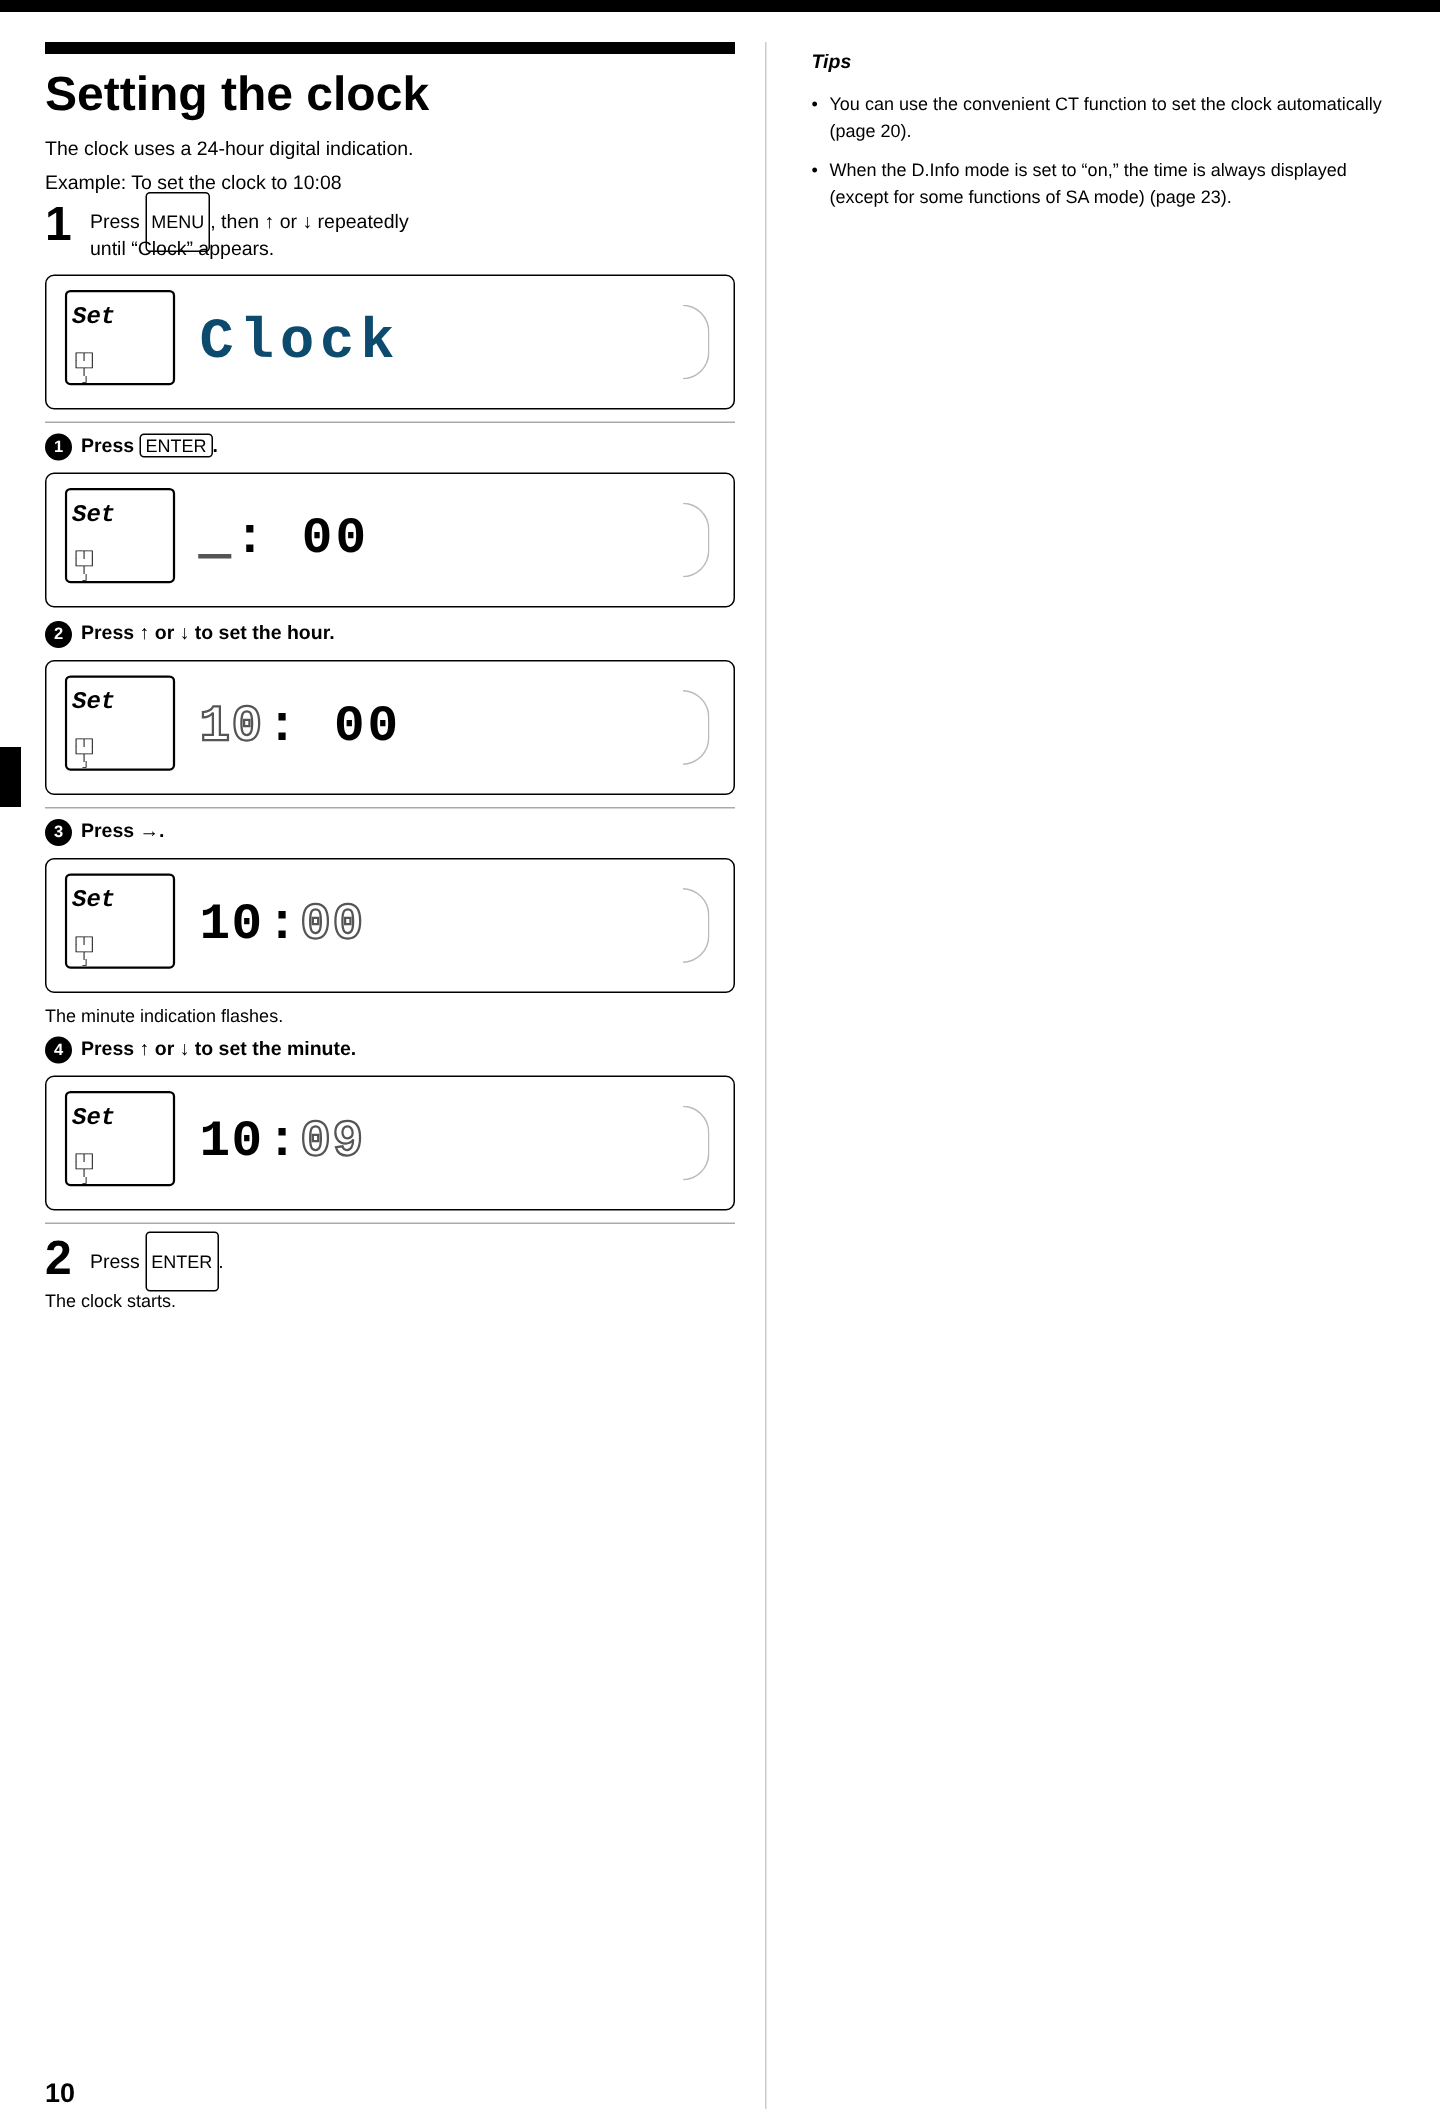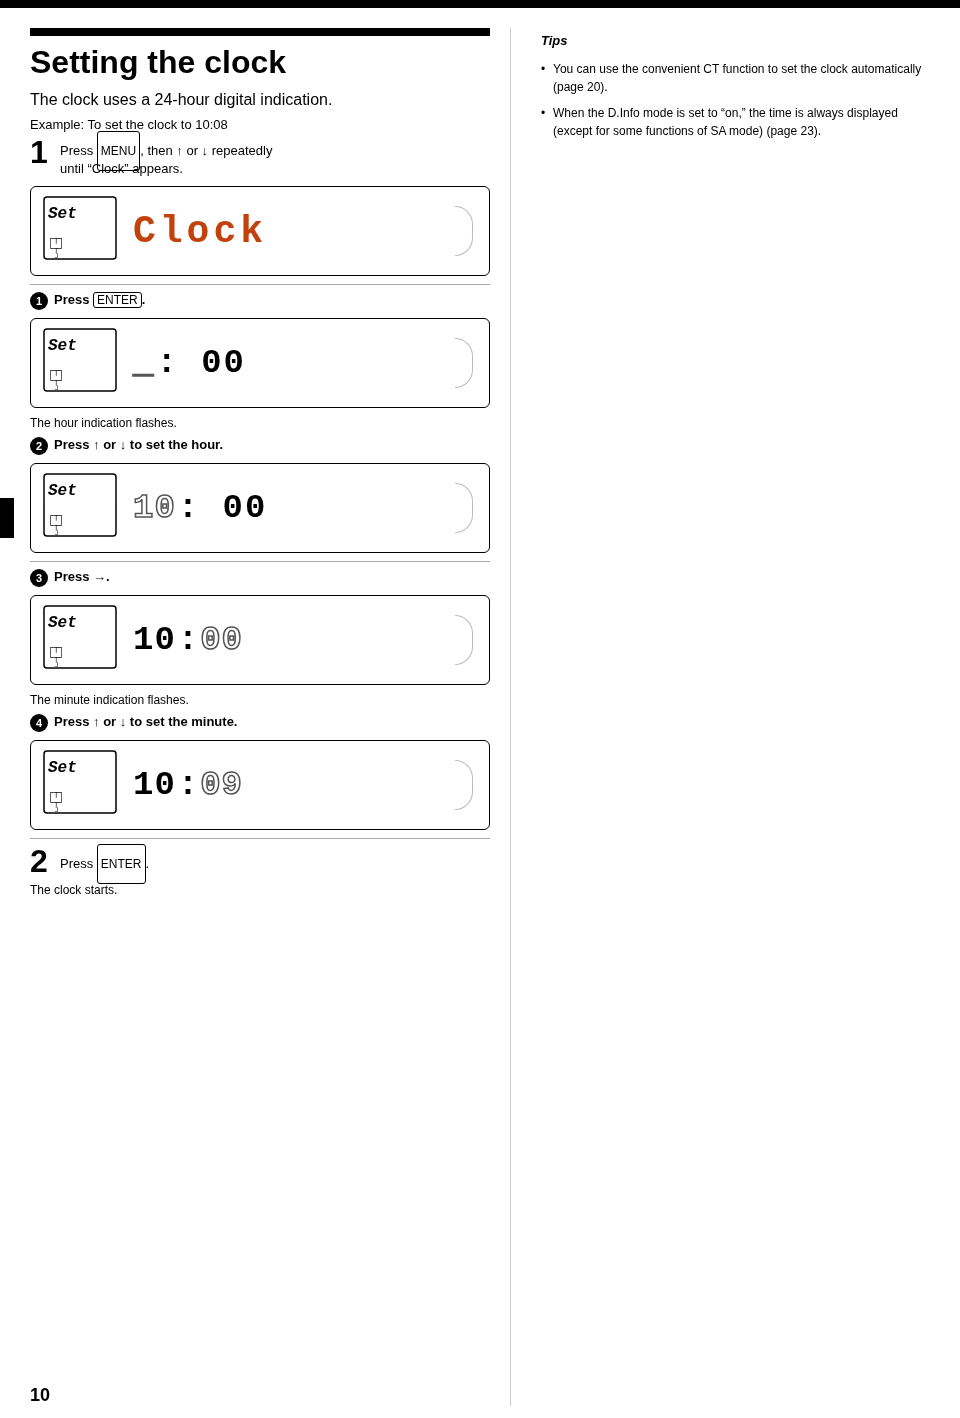--- a/index.html
+++ b/index.html
@@ -43,21 +43,21 @@
     }
 
     .main-title {
       font-size: 32px;
       font-weight: bold;
       margin-bottom: 10px;
       font-family: Arial, Helvetica, sans-serif;
     }
 
     .subtitle {
-      font-size: 16px;
+      font-size: 13px;
       margin-bottom: 8px;
     }
 
     .example-text {
       font-size: 13px;
       margin-bottom: 4px;
     }
 
     .step-major {
       display: flex;
@@ -242,21 +242,21 @@
 
           <text x="5" y="22" font-family="'Courier New', monospace" font-size="16" font-weight="bold" fill="#000" font-style="italic">Set</text>
 
           <text x="5" y="45" font-family="'Courier New', monospace" font-size="9" fill="#000">┌┬┐</text>
           <text x="5" y="55" font-family="'Courier New', monospace" font-size="9" fill="#000">└┬┘</text>
           <text x="12" y="64" font-family="'Courier New', monospace" font-size="8" fill="#000">┘</text>
         </svg>
       </div>
 
       <div style="flex:1; display:flex; align-items:center; justify-content:flex-start; position:relative;">
-        <span style="font-family:'Courier New',monospace; font-size:38px; font-weight:bold; letter-spacing:4px; color:#c2410c;">Clock</span>
+        <span style="font-family:'Courier New',monospace; font-size:38px; font-weight:bold; letter-spacing:4px; color:#0c4a6e;">Clock</span>
 
         <div style="position:absolute; right:4px; top:50%; transform:translateY(-50%); width:18px; height:50px; border:1.5px solid #bbb; border-left:none; border-radius: 0 25px 25px 0;"></div>
       </div>
     </div>
 
     <hr class="section-divider">
 
     <div class="substep">
       <div class="substep-circle">1</div>
       <div class="substep-text">
@@ -275,21 +275,20 @@
         </svg>
       </div>
       <div style="flex:1; display:flex; align-items:center; justify-content:flex-start; position:relative;">
 
         <span style="font-family:'Courier New',monospace; font-size:34px; font-weight:bold; color:transparent; -webkit-text-stroke:1.5px #555; letter-spacing:1px;">_</span>
         <span style="font-family:'Courier New',monospace; font-size:34px; font-weight:bold; color:#000; letter-spacing:2px; margin-left:2px;">: 00</span>
         <div style="position:absolute; right:4px; top:50%; transform:translateY(-50%); width:18px; height:50px; border:1.5px solid #bbb; border-left:none; border-radius: 0 25px 25px 0;"></div>
       </div>
     </div>
 
-    <p class="note-text">The hour indication flashes.</p>
 
     <div class="substep">
       <div class="substep-circle">2</div>
       <div class="substep-text">
         Press ↑ or ↓ to set the hour.
       </div>
     </div>
 
     <div class="lcd-display">
       <div style="position:relative; width:80px; height:70px; flex-shrink:0; margin-right:10px;">

